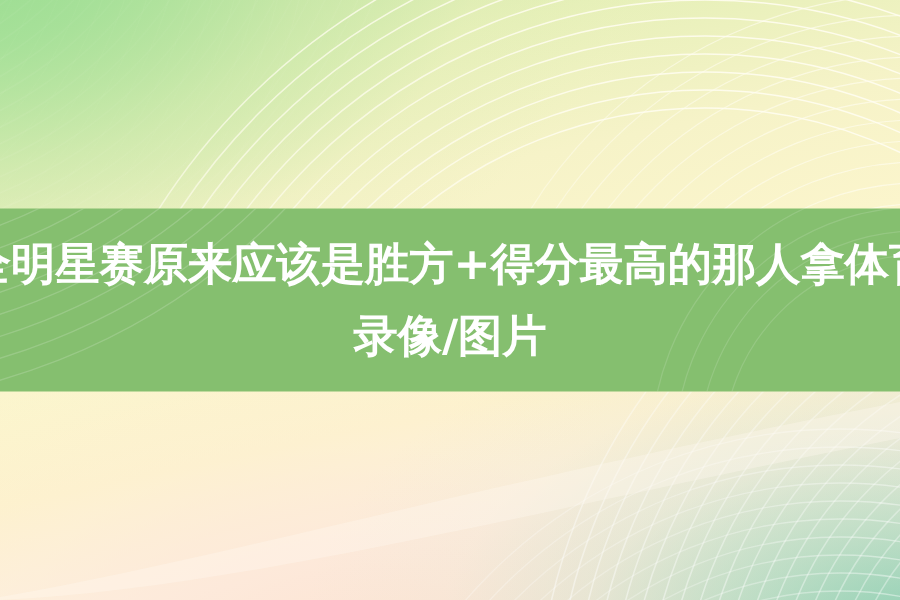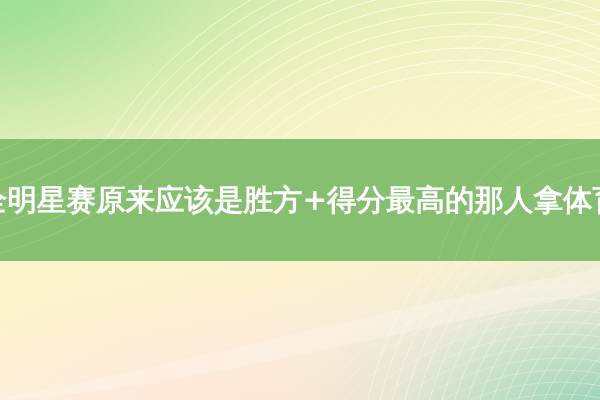--- a/index.html
+++ b/index.html
@@ -285,16 +285,17 @@
           <circle cx="612" cy="161" r="130"></circle>
           <circle cx="612" cy="161" r="146"></circle>
           <circle cx="612" cy="161" r="162"></circle>
           <circle cx="612" cy="161" r="178"></circle>
         </g>
       </svg>
     </div>
 
     <div class="title-text">
       <div class="title-line l1">全明星赛原来应该是胜方+得分最高的那人拿体育</div>
+      <div class="title-line l2">录像/图片</div>
     </div>
   </div>
 
 </div>
 
 </body></html>

